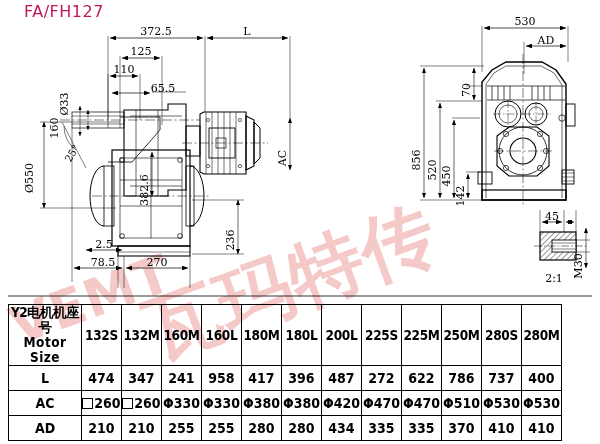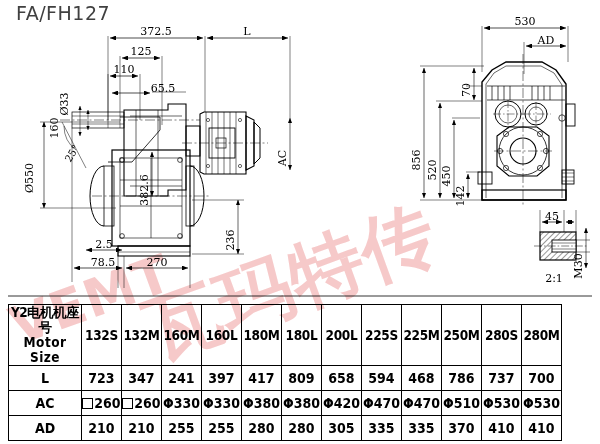--- a/index.html
+++ b/index.html
@@ -5,23 +5,23 @@
   html,body{margin:0;padding:0;background:#ffffff;}
   body{
     width:600px;height:444px;position:relative;overflow:hidden;
     font-family:"DejaVu Sans", sans-serif;
     color:#000;
   }
   #root{position:absolute;left:0;top:0;width:600px;height:444px;}
 
   
   .title{
-    position:absolute;left:16px;top:2px;
+    position:absolute;left:24px;top:2px;
     font-family:"DejaVu Sans", sans-serif;
-    font-size:19px;letter-spacing:.5px;color:#404040;
+    font-size:16px;letter-spacing:.5px;color:#be185d;
   }
 
   
   .wm{
     position:absolute;pointer-events:none;
     color:#f6c9c9;font-weight:bold;
     white-space:nowrap;
     transform-origin:left top;
   }
   .wm-latin{
@@ -357,32 +357,32 @@
         <td class="dcell sizecell">200L</td>
         <td class="dcell sizecell">225S</td>
         <td class="dcell sizecell">225M</td>
         <td class="dcell sizecell">250M</td>
         <td class="dcell sizecell">280S</td>
         <td class="dcell sizecell">280M</td>
       </tr>
 
       <tr>
         <td class="rowlab">L</td>
-        <td class="dcell">723</td>
+        <td class="dcell">474</td>
         <td class="dcell">347</td>
         <td class="dcell">241</td>
-        <td class="dcell">397</td>
+        <td class="dcell">958</td>
         <td class="dcell">417</td>
-        <td class="dcell">809</td>
-        <td class="dcell">658</td>
-        <td class="dcell">594</td>
-        <td class="dcell">468</td>
+        <td class="dcell">396</td>
+        <td class="dcell">487</td>
+        <td class="dcell">272</td>
+        <td class="dcell">622</td>
         <td class="dcell">786</td>
         <td class="dcell">737</td>
-        <td class="dcell">700</td>
+        <td class="dcell">400</td>
       </tr>
 
       <tr>
         <td class="rowlab">AC</td>
         <td class="dcell"><span class="sq"></span>260</td>
         <td class="dcell"><span class="sq"></span>260</td>
         <td class="dcell">Φ330</td>
         <td class="dcell">Φ330</td>
         <td class="dcell">Φ380</td>
         <td class="dcell">Φ380</td>
@@ -395,21 +395,21 @@
       </tr>
 
       <tr>
         <td class="rowlab">AD</td>
         <td class="dcell">210</td>
         <td class="dcell">210</td>
         <td class="dcell">255</td>
         <td class="dcell">255</td>
         <td class="dcell">280</td>
         <td class="dcell">280</td>
-        <td class="dcell">305</td>
+        <td class="dcell">434</td>
         <td class="dcell">335</td>
         <td class="dcell">335</td>
         <td class="dcell">370</td>
         <td class="dcell">410</td>
         <td class="dcell">410</td>
       </tr>
     </tbody>
   </table>
 
 </div>

